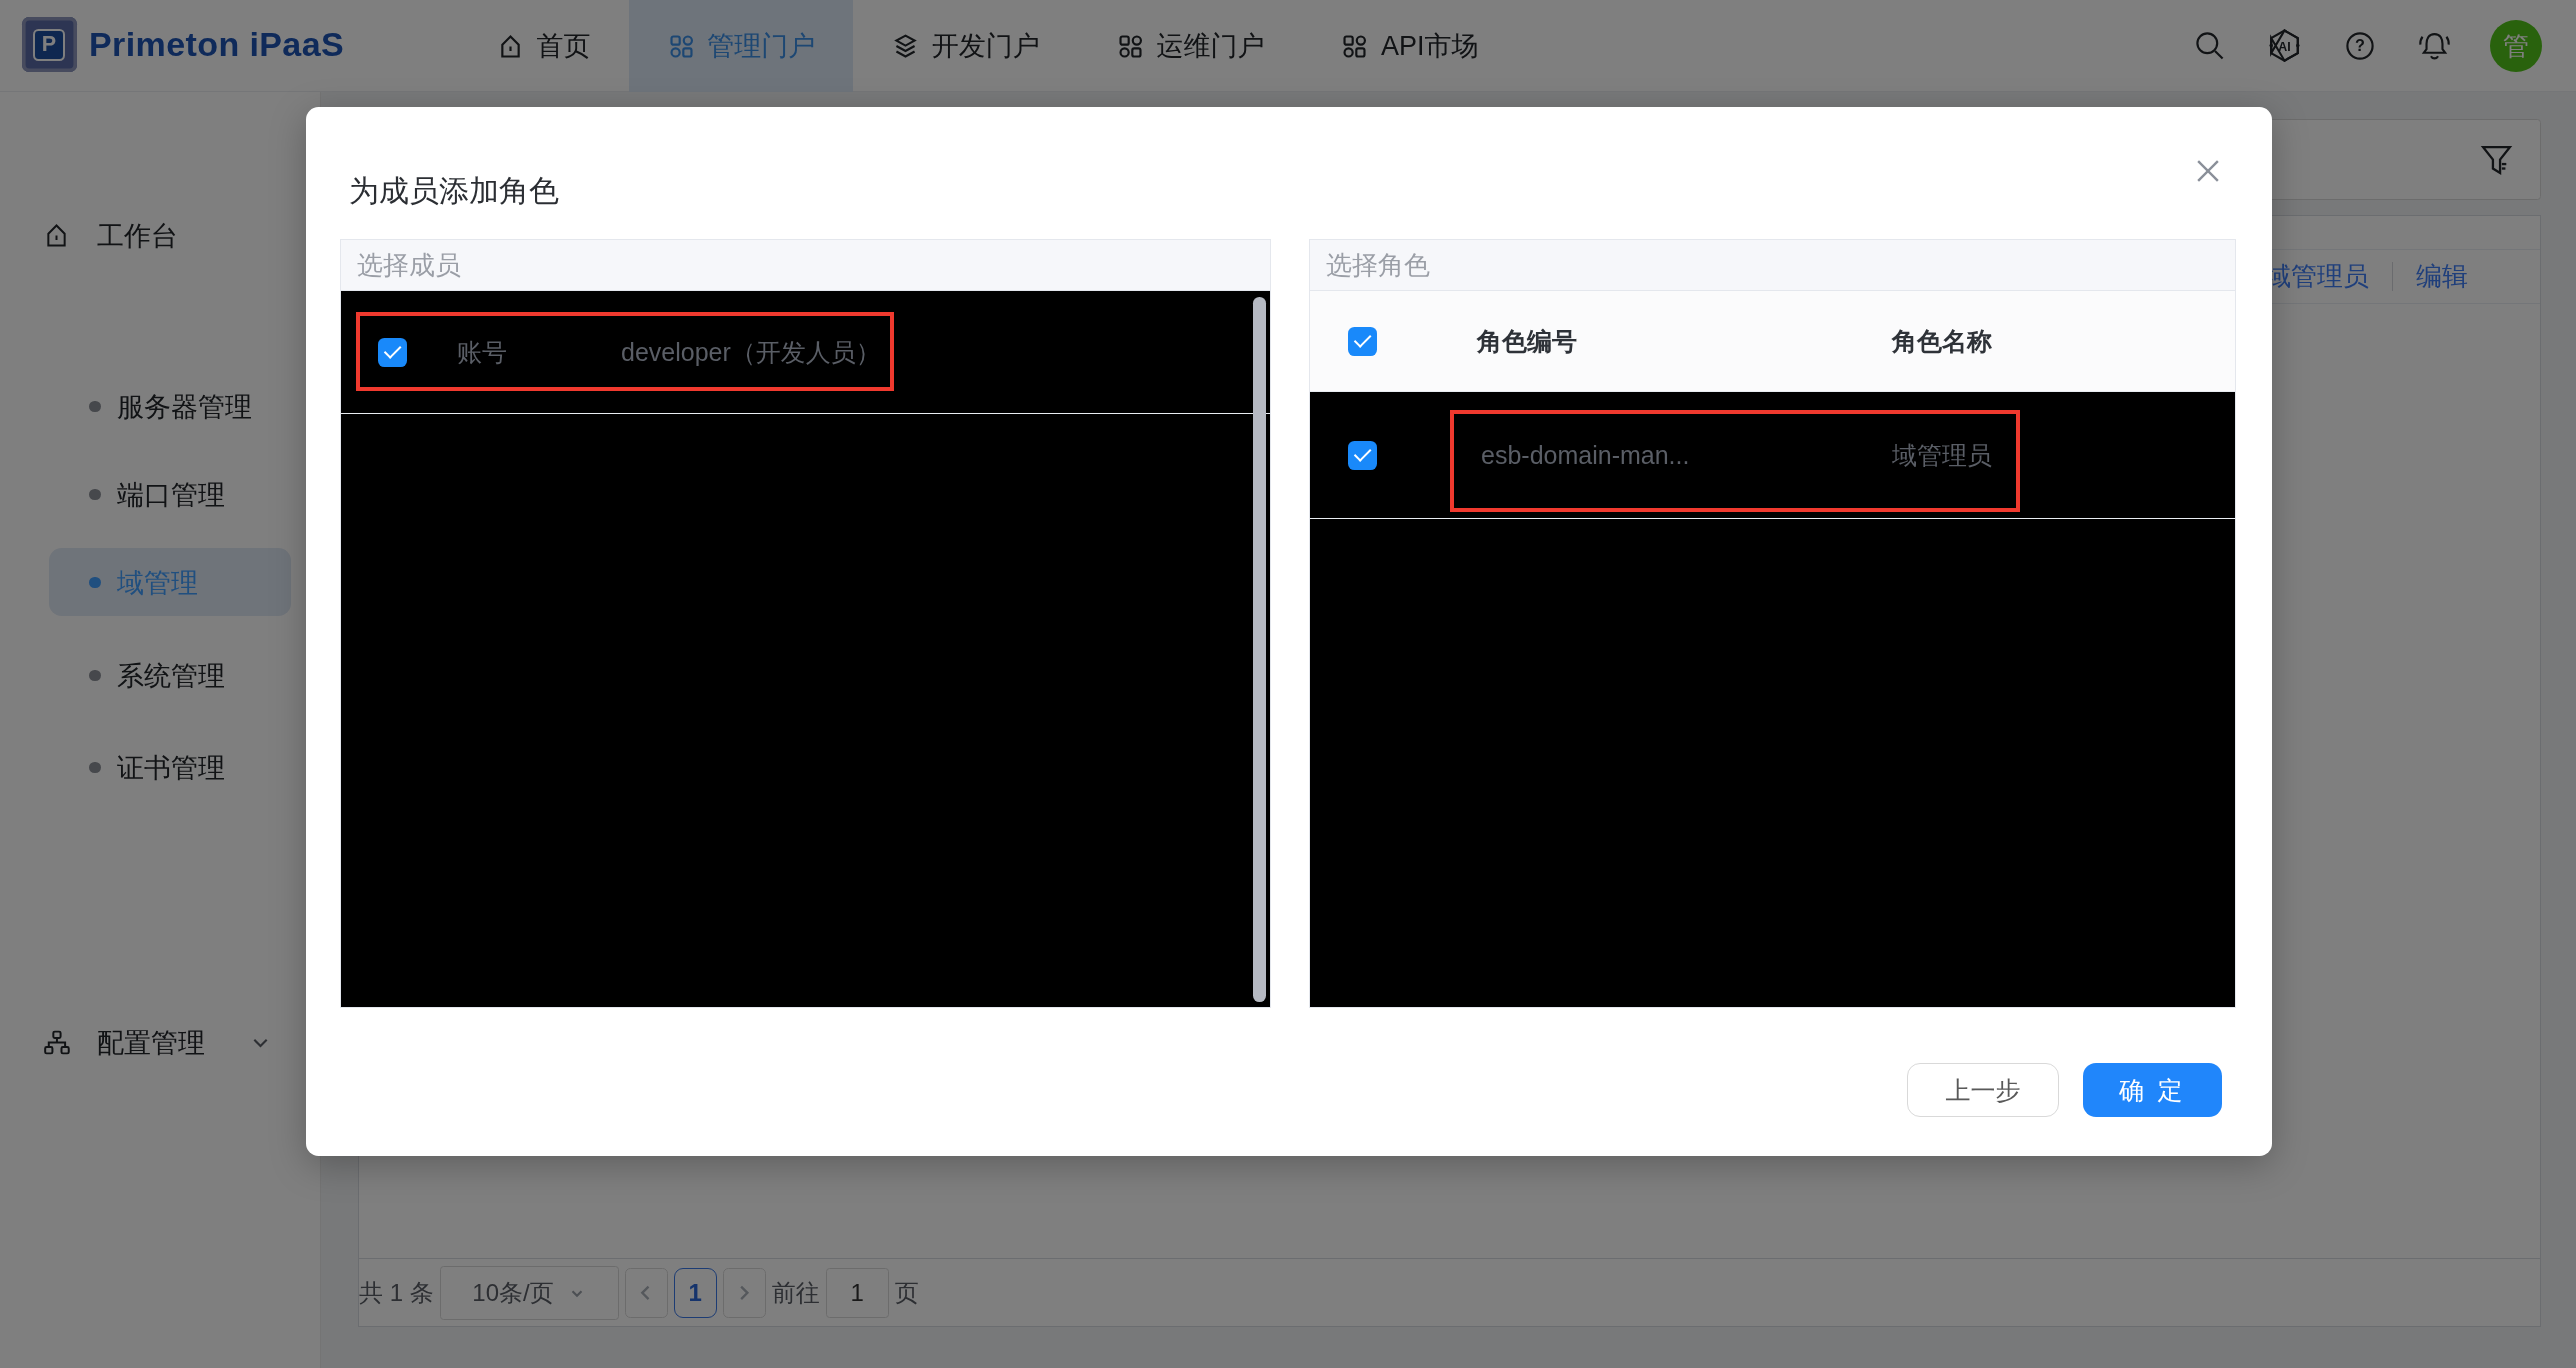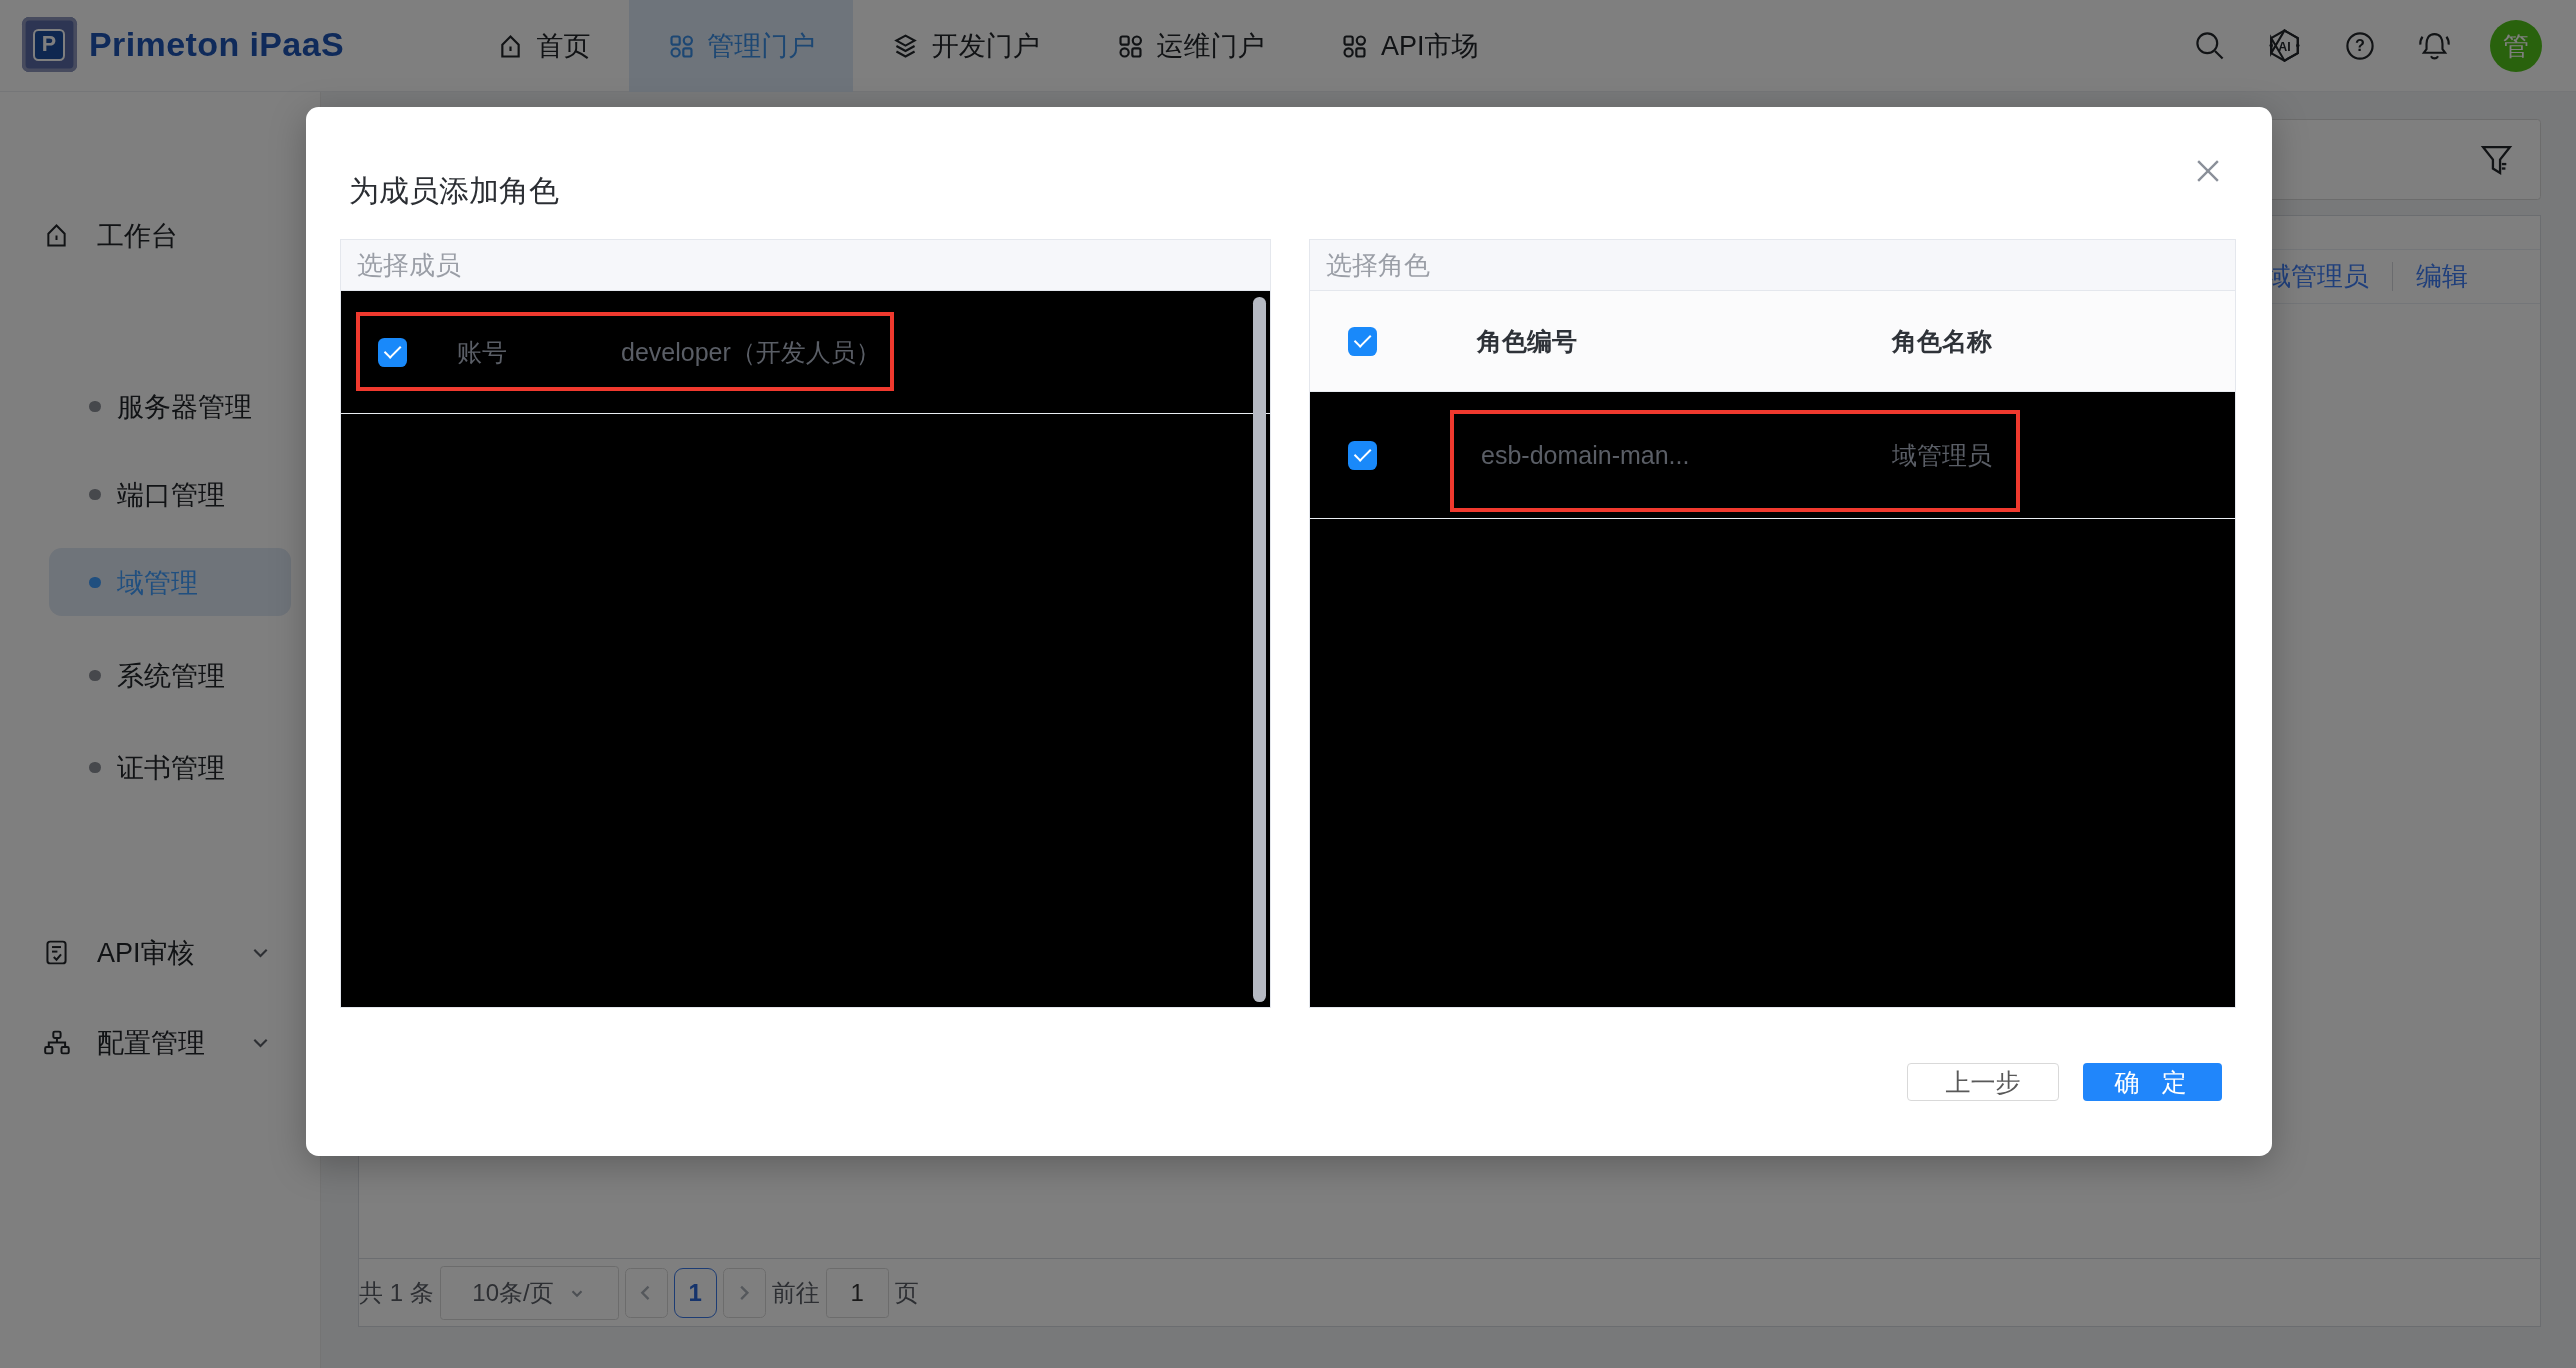--- a/index.html
+++ b/index.html
@@ -74,21 +74,21 @@
   .prow .cell{position:absolute;}
   .checkbox{width:29px;height:29px;border-radius:6.3px;background:var(--checkbox);position:relative;cursor:pointer;flex:none;}
   .checkbox::after{content:"";position:absolute;left:9.8px;top:4.5px;width:7.2px;height:14.3px;border-right:2.7px solid #fff;border-bottom:2.7px solid #fff;transform:rotate(45deg);}
   .hdr-cell{font-weight:bold;color:#2e3238;}
   .scrollbar{position:absolute;right:4.5px;top:6.3px;width:12.5px;height:705px;}
   .scroll-thumb{width:12.5px;height:100%;background:#b5b9c2;border-radius:6.3px;cursor:pointer;}
   .annotation{position:absolute;border:4.5px solid var(--annotation);z-index:60;pointer-events:none;}
   .anno-member{left:50px;top:205px;width:538px;height:79px;}
   .anno-role{left:1144px;top:303px;width:570px;height:102px;}
   .modal-footer{position:absolute;right:50px;top:956px;display:flex;gap:24px;}
-  .btn{height:38px;border-radius:4px;font-size:25px;display:flex;align-items:center;justify-content:center;cursor:pointer;font-family:Liberation Mono, monospace;}
+  .btn{height:54px;border-radius:13px;font-size:25px;display:flex;align-items:center;justify-content:center;cursor:pointer;font-family:Liberation Serif, serif;}
   .btn-prev{width:152px;background:#fff;border:0.9px solid #d9d9d9;color:#595959;}
   .btn-confirm{width:139px;background:var(--primary);border:none;color:#fff;letter-spacing:3.6px;}
 </style>
 </head>
 <body>
 
 <div class="header">
   <div class="logo">
     <div class="logo-mark">
         <div class="inner">P</div>
@@ -212,36 +212,20 @@
   <div class="sub-item" style="top:555px;">
     <span class="dot"></span>
     <span class="slabel">系统管理</span>
   </div>
   <div class="sub-item" style="top:647px;">
     <span class="dot"></span>
     <span class="slabel">证书管理</span>
   </div>
 
 
-  <div class="side-item" style="top:832px;">
-    <span class="sicon">
-        <svg width="29" height="29" viewBox="0 0 32 32">
-          <rect x="6" y="4" width="20" height="24" rx="3"></rect>
-          <line x1="11" y1="10" x2="21" y2="10"></line>
-          <line x1="11" y1="15" x2="17" y2="15"></line>
-          <polyline points="13,21 16,24 21,18"></polyline>
-        </svg>
-      </span>
-    <span class="slabel">API审核</span>
-    <span class="chev">
-        <svg width="23" height="23" viewBox="0 0 26 26">
-          <polyline points="6,10 13,17 20,10"></polyline>
-        </svg>
-      </span>
-  </div>
 
   <div class="side-item" style="top:922px;">
     <span class="sicon">
         <svg width="29" height="29" viewBox="0 0 32 32">
           <rect x="12.5" y="4" width="8" height="7" rx="1.5"></rect>
           <rect x="3.5" y="21" width="8" height="7" rx="1.5"></rect>
           <rect x="21.5" y="21" width="8" height="7" rx="1.5"></rect>
           <path d="M16.5 11 V16 M7.5 21 V16 H25.5 V21"></path>
         </svg>
       </span>

